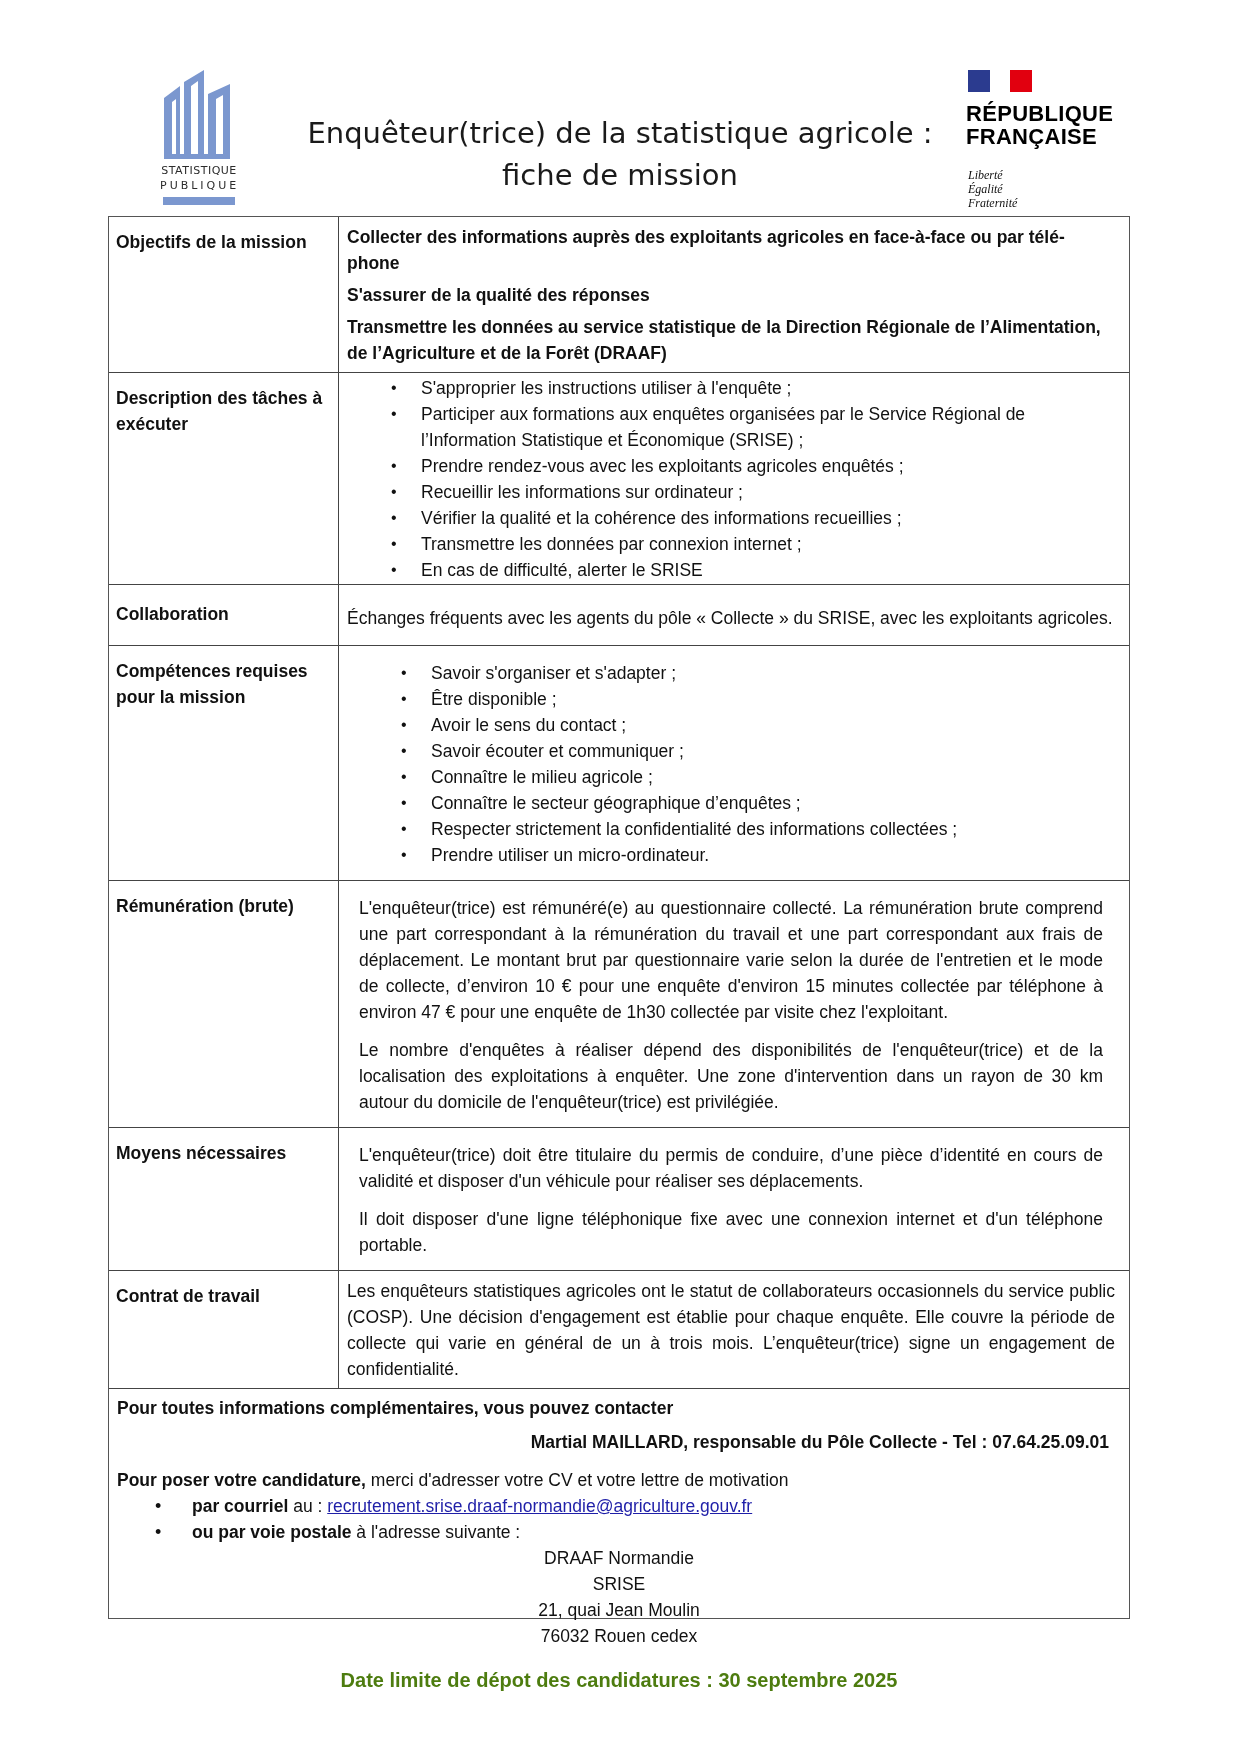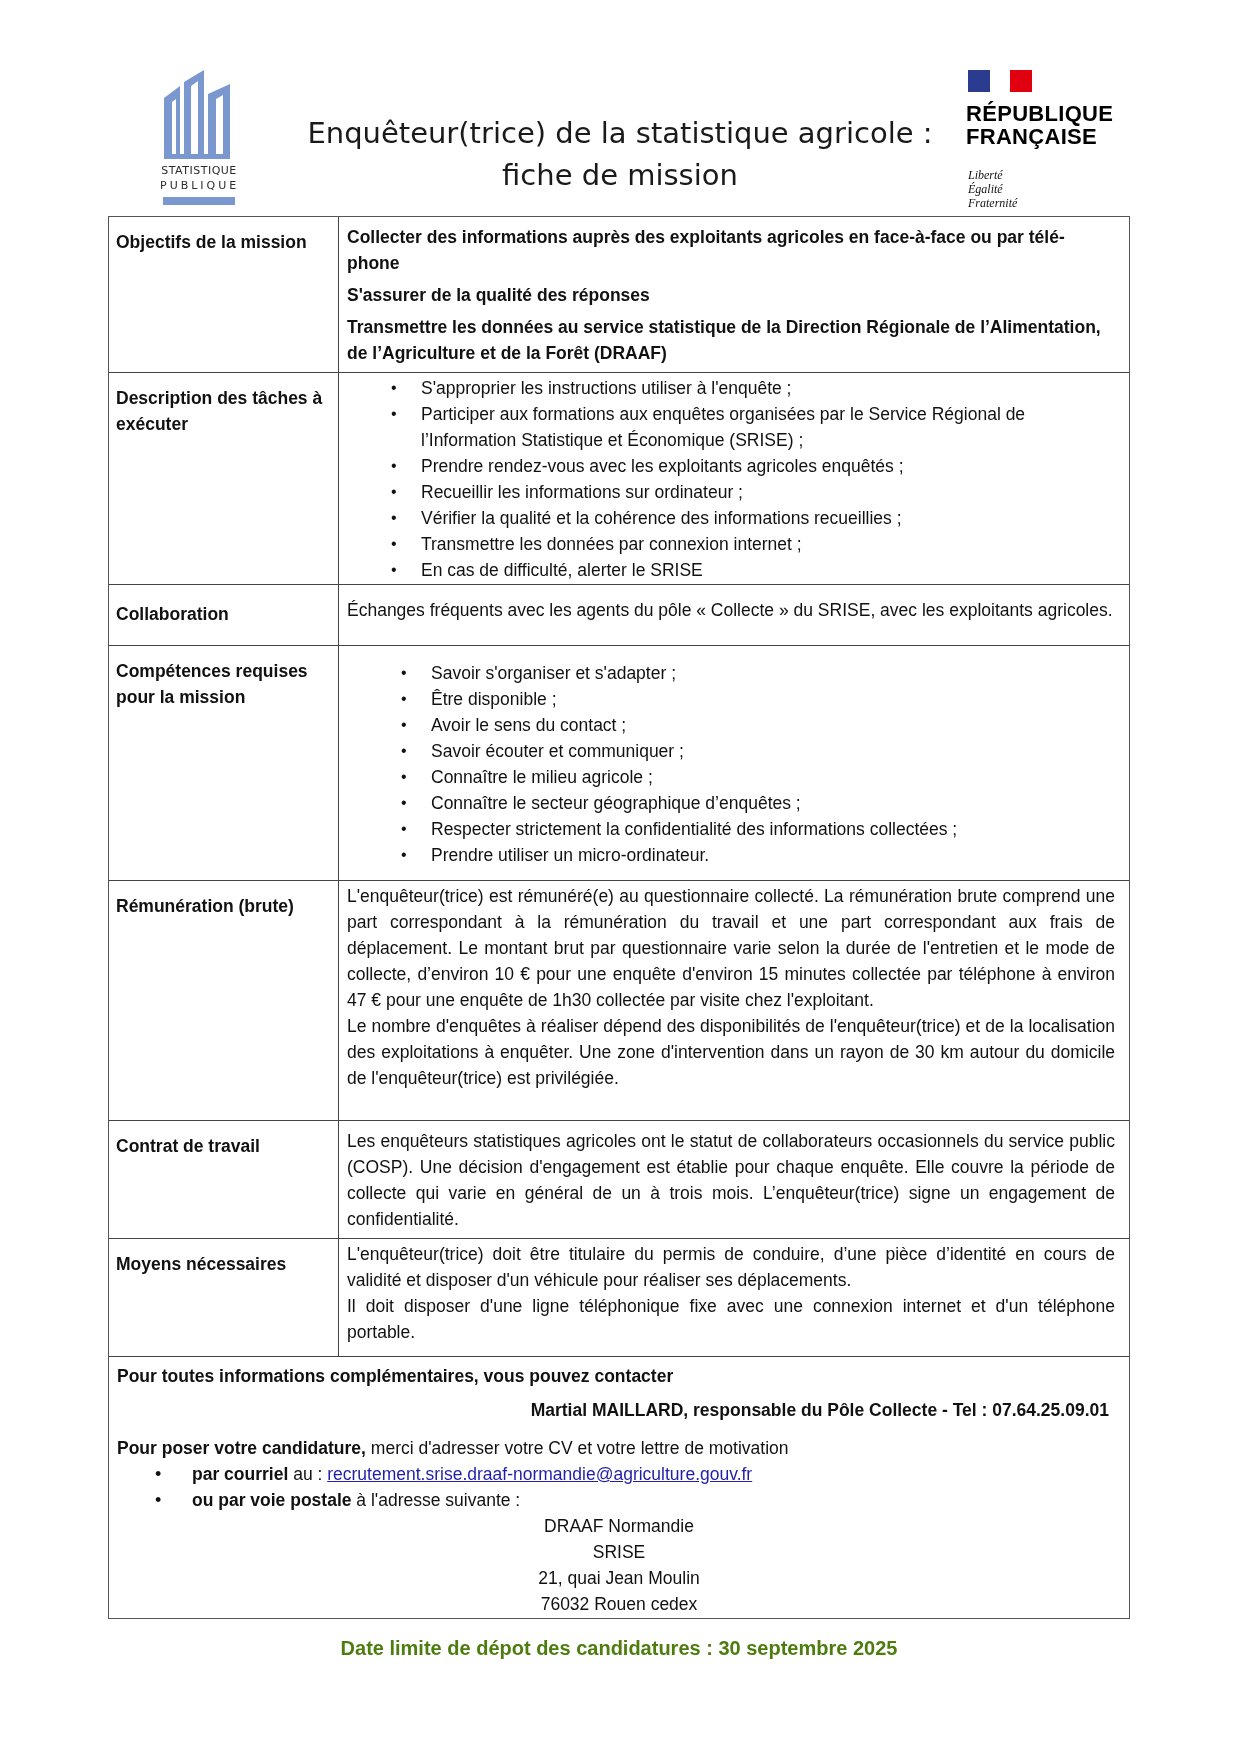--- a/index.html
+++ b/index.html
@@ -31,21 +31,21 @@
   table.grid td.k { width: 214px; border-right: 1.3px solid #444; padding: 12px 8px 6px 7px; font-weight: bold; line-height: 26px; }
   table.grid td.v { padding: 7px 14px 0 8px; line-height: 26px; }
   .obj p { margin: 0 0 6px 0; font-weight: bold; }
   ul.tasks { margin: 0; padding: 0 0 0 44px; list-style: none; }
   ul.tasks li { position: relative; padding-left: 30px; line-height: 26px; }
   ul.tasks li::before { content: "•"; position: absolute; left: 0; top: 0; font-size: 16px; }
   ul.skills { margin: 12px; padding: 0 0 0 42px; list-style: none; }
   ul.skills li { position: relative; padding-left: 30px; line-height: 26px; }
   ul.skills li::before { content: "•"; position: absolute; left: 0; top: 0; font-size: 16px; }
   .just { text-align: justify; }
-  .just p { margin: 0; }
+  .just p { margin: 12px; }
 
   .contact { padding: 6px 8px; font-size: 17.5px; line-height: 26px; }
   .contact .b { font-weight: bold; }
   .contact .right { text-align: right; font-weight: bold; margin-top: 8px; padding-right: 12px; }
   .contact .apply { margin-top: 12px; }
   .contact ul { list-style: none; margin: 0; padding: 0 0 0 38px; }
   .contact ul li { position: relative; padding-left: 37px; }
   .contact ul li::before { content: "•"; position: absolute; left: 0; top: 0; font-size: 18px; }
   .contact a { color: #1f1fa8; text-decoration: underline; }
   .addr { text-align: center; line-height: 26px; margin-top: 0px; }
@@ -108,21 +108,21 @@
           <li>Prendre rendez-vous avec les exploitants agricoles enquêtés ;</li>
           <li>Recueillir les informations sur ordinateur ;</li>
           <li>Vérifier la qualité et la cohérence des informations recueillies ;</li>
           <li>Transmettre les données par connexion internet ;</li>
           <li>En cas de difficulté, alerter le SRISE</li>
         </ul>
       </td>
     </tr>
     <tr style="height:61px">
       <td class="k" style="padding-top:16px">Collaboration</td>
-      <td class="v" style="padding-top:12px">Échanges fréquents avec les agents du pôle « Collecte » du SRISE, avec les exploitants agricoles.</td>
+      <td class="v" style="padding-top:20px">Échanges fréquents avec les agents du pôle « Collecte » du SRISE, avec les exploitants agricoles.</td>
     </tr>
     <tr style="height:212px">
       <td class="k">Compétences requises pour la mission</td>
       <td class="v" style="padding-top:2px">
         <ul class="skills">
           <li>Savoir s'organiser et s'adapter ;</li>
           <li>Être disponible ;</li>
           <li>Avoir le sens du contact ;</li>
           <li>Savoir écouter et communiquer ;</li>
           <li>Connaître le milieu agricole ;</li>
@@ -133,29 +133,29 @@
       </td>
     </tr>
     <tr style="height:240px">
       <td class="k">Rémunération (brute)</td>
       <td class="v just" style="padding-top:2px">
         <p>L'enquêteur(trice) est rémunéré(e) au questionnaire collecté. La rémunération brute comprend une part correspondant à la rémunération du travail et une part correspondant aux frais de déplacement. Le montant brut par questionnaire varie selon la durée de l'entretien et le mode de collecte, d’environ 10 € pour une enquête d'environ 15 minutes collectée par téléphone à environ 47 € pour une enquête de 1h30 collectée par visite chez l'exploitant.</p>
         <p>Le nombre d'enquêtes à réaliser dépend des disponibilités de l'enquêteur(trice) et de la localisation des exploitations à enquêter. Une zone d'intervention dans un rayon de 30 km autour du domicile de l'enquêteur(trice) est privilégiée.</p>
       </td>
     </tr>
     <tr style="height:118px">
-      <td class="k">Contrat de travail</td>
-      <td class="v just">Les enquêteurs statistiques agricoles ont le statut de collaborateurs occasionnels du service public (COSP). Une décision d'engagement est établie pour chaque enquête. Elle couvre la période de collecte qui varie en général de un à trois mois. L’enquêteur(trice) signe un engagement de confidentialité.</td>
-    </tr>
-    <tr style="height:118px">
       <td class="k">Moyens nécessaires</td>
       <td class="v just" style="padding-top:2px">
         <p>L'enquêteur(trice) doit être titulaire du permis de conduire, d’une pièce d’identité en cours de validité et disposer d'un véhicule pour réaliser ses déplacements.</p>
         <p>Il doit disposer d'une ligne téléphonique fixe avec une connexion internet et d'un téléphone portable.</p>
       </td>
+    </tr>
+    <tr style="height:118px">
+      <td class="k">Contrat de travail</td>
+      <td class="v just">Les enquêteurs statistiques agricoles ont le statut de collaborateurs occasionnels du service public (COSP). Une décision d'engagement est établie pour chaque enquête. Elle couvre la période de collecte qui varie en général de un à trois mois. L’enquêteur(trice) signe un engagement de confidentialité.</td>
     </tr>
   </tbody>
     </table>
 
   <div class="contact">
     <div class="b">Pour toutes informations complémentaires, vous pouvez contacter</div>
     <div class="right">Martial MAILLARD, responsable du Pôle Collecte - Tel : 07.64.25.09.01</div>
     <div class="apply">
       <span class="b">Pour poser votre candidature,</span><span> merci d'adresser votre CV et votre lettre de motivation</span>
     </div>

